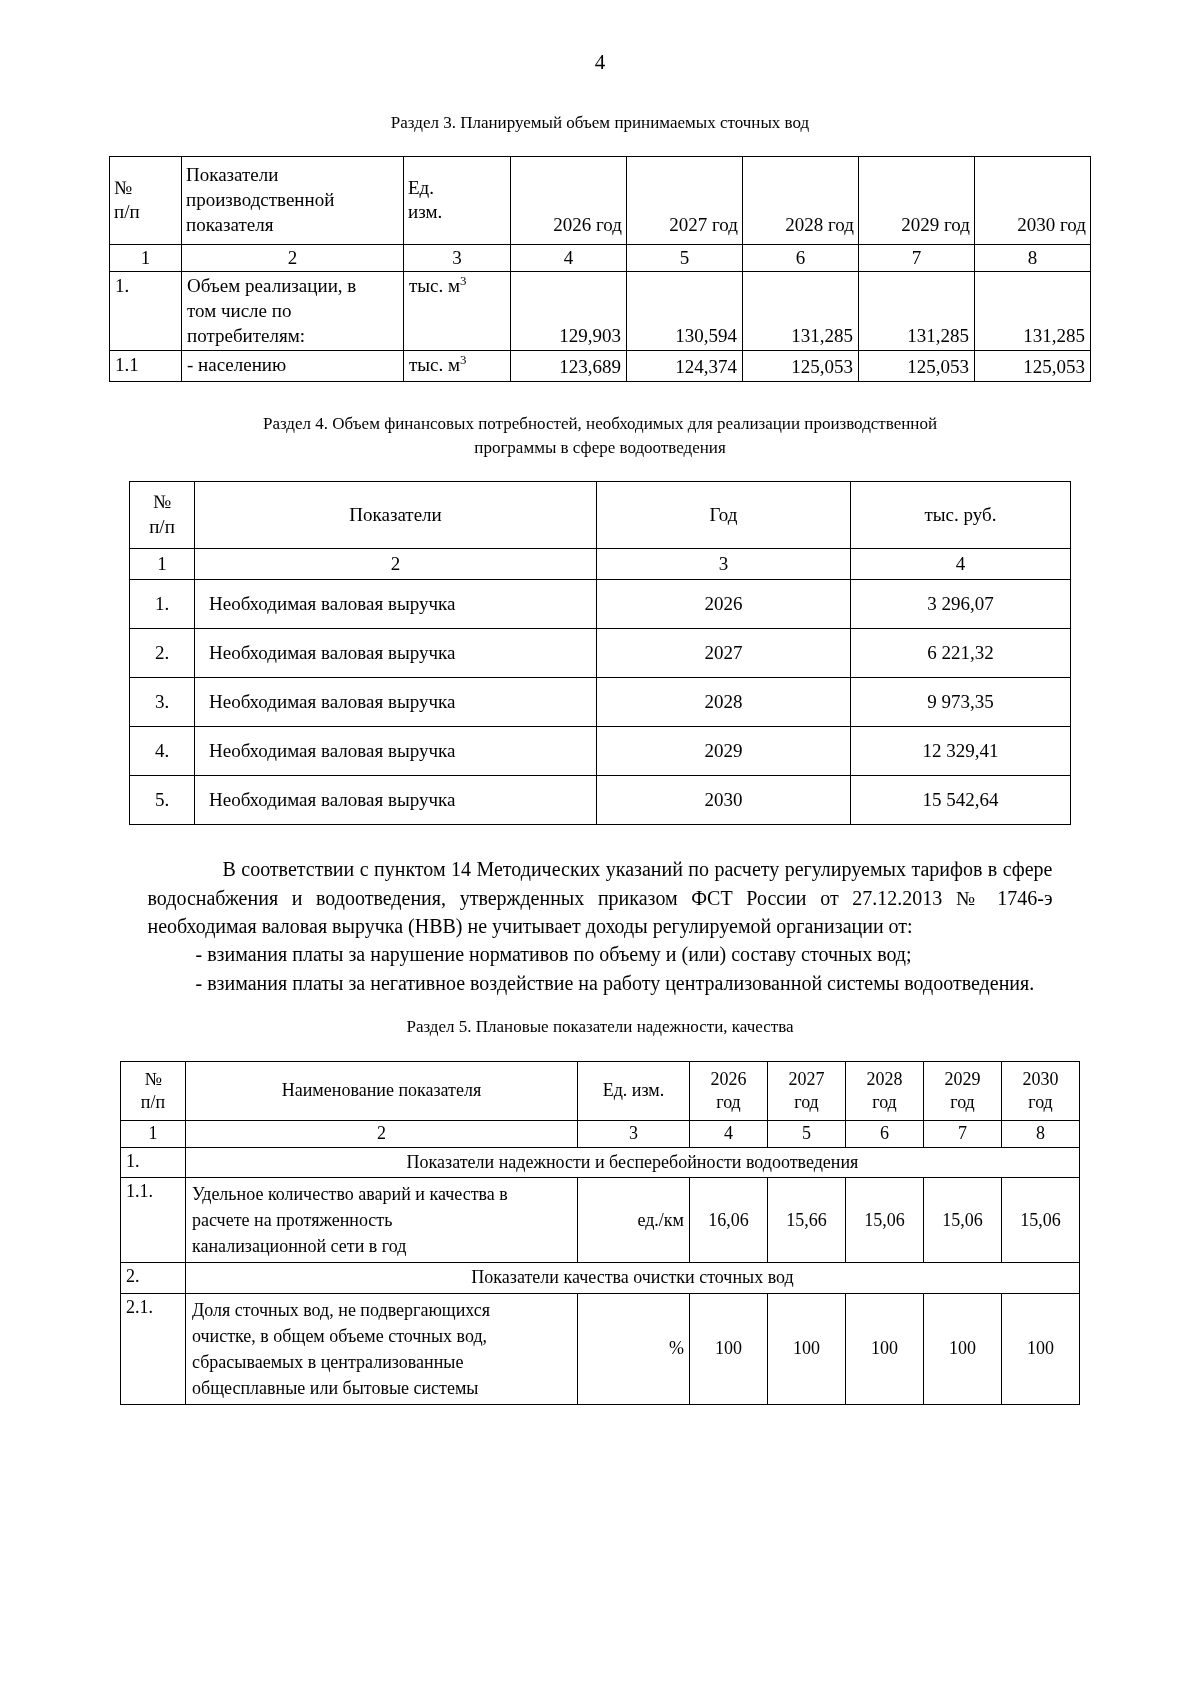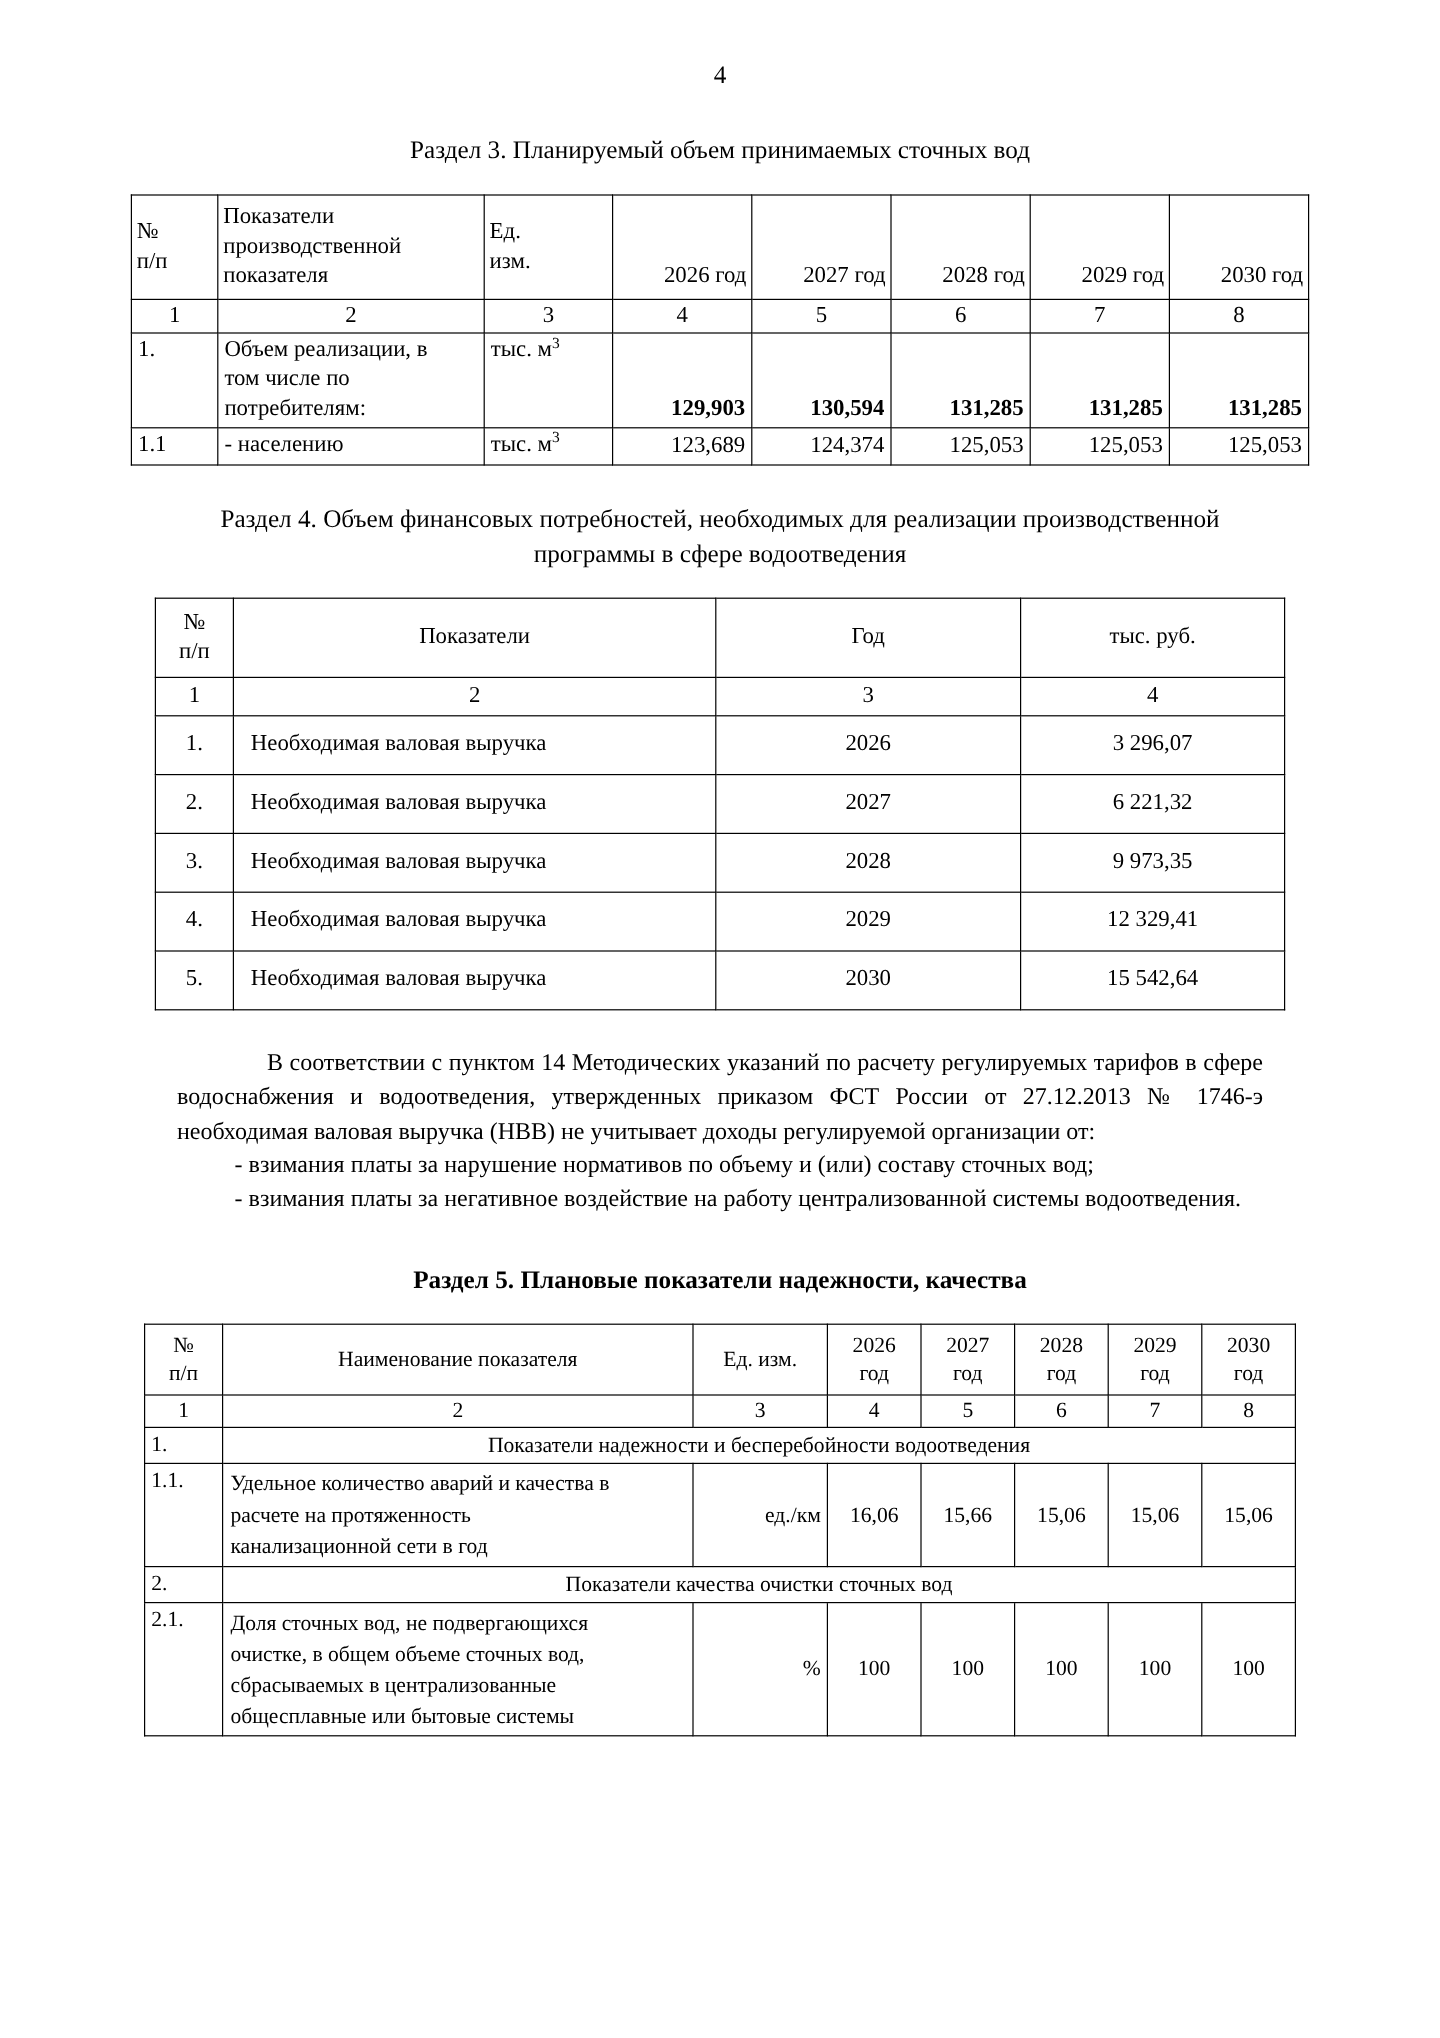--- a/index.html
+++ b/index.html
@@ -25,28 +25,28 @@
   .page-number {
     text-align: center;
     font-size: 21px;
     padding-top: 52px;
     line-height: 1;
   }
 
   
   .section-title {
     text-align: center;
-    font-size: 21px;
+    font-size: 17px;
     line-height: 1.38;
     margin: 0 auto;
   }
   .section-title.wide { width: 880px; }
   .t3-title { margin-top: 38px; }
   .t4-title { margin-top: 30px; }
-  .t5-title { margin-top: 38px; font-weight: bold; }
+  .t5-title { margin-top: 18px; }
 
   
   table {
     border-collapse: collapse;
     table-layout: fixed;
   }
   table td, table th {
     border: 1px solid #000000;
     font-weight: normal;
     font-size: 19px;
@@ -61,21 +61,21 @@
   #table-volume td { vertical-align: top; }
   #table-volume .hdr { text-align: center; vertical-align: middle; padding: 6px 4px; }
   #table-volume .numrow td { text-align: center; padding: 1px 4px; }
   #table-volume .c-no   { width: 63px; text-align: left; }
   #table-volume .c-name { width: 213px; text-align: left; }
   #table-volume .c-unit { width: 98px; text-align: left; }
   #table-volume .c-val  { width: 107px; text-align: right; vertical-align: bottom; }
   .tall { height: 79px; }
   .mid  { height: 31px; }
   .mid2 { height: 56px; }
-  #table-volume .c-val.bottomval { vertical-align: bottom; font-weight: bold; }
+  #table-volume .c-val.bottomval { vertical-align: bottom; }
 
   
   #table-nvv { width: 905px; margin-top: 22px; }
   #table-nvv td { text-align: center; vertical-align: middle; }
   #table-nvv .c-no   { width: 56px; }
   #table-nvv .c-name { width: 393px; text-align: left; padding-left: 14px; }
   #table-nvv .c-year { width: 245px; }
   #table-nvv .c-sum  { width: 211px; }
   #table-nvv .hdr { padding: 8px 4px; }
   #table-nvv .numrow td { padding: 3px 4px; }

